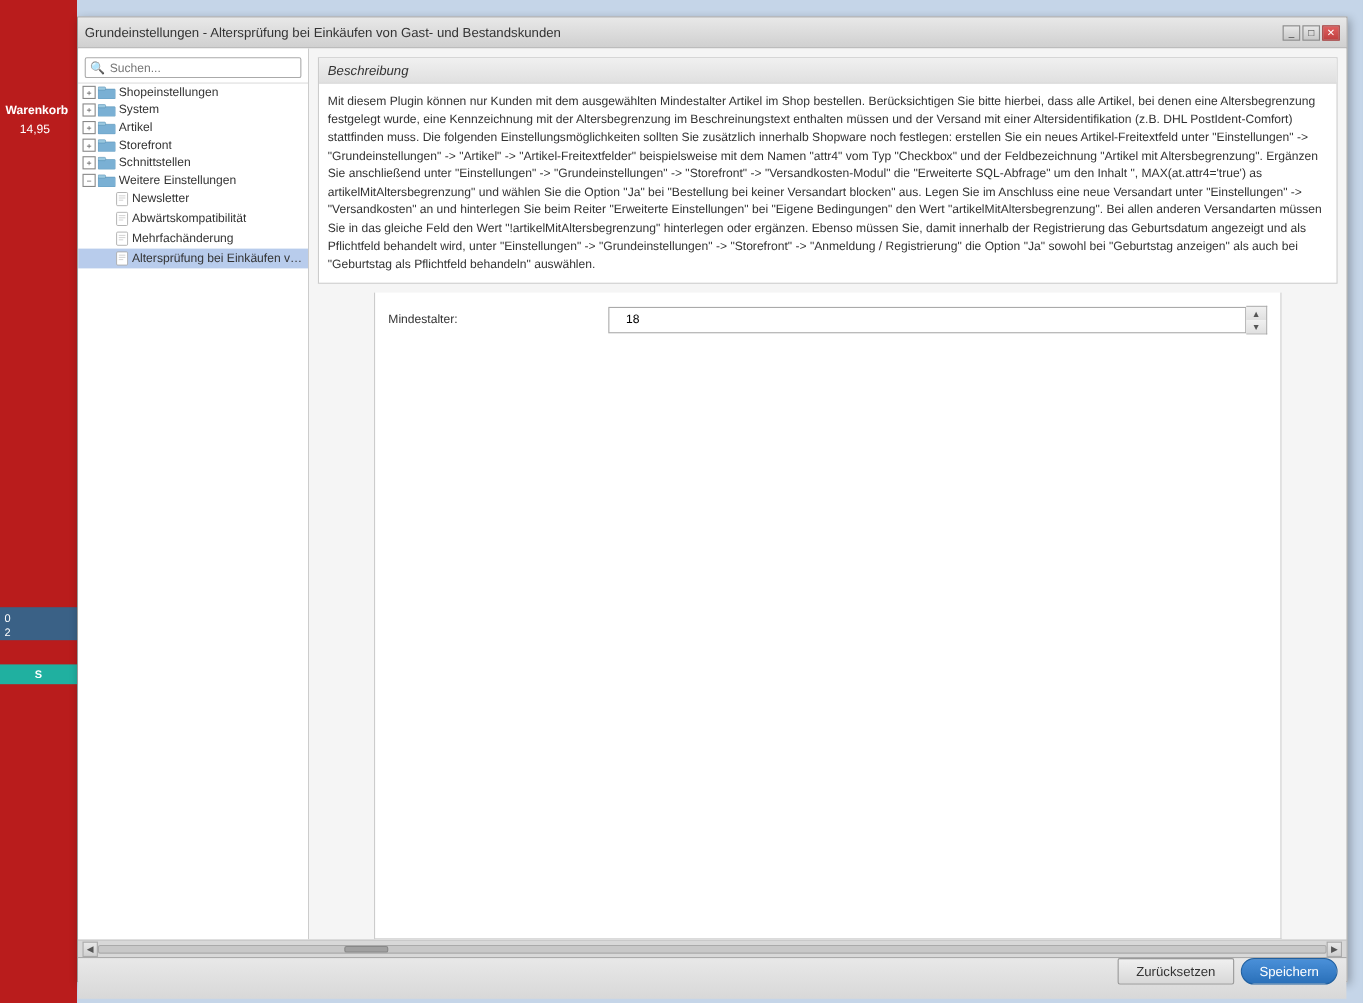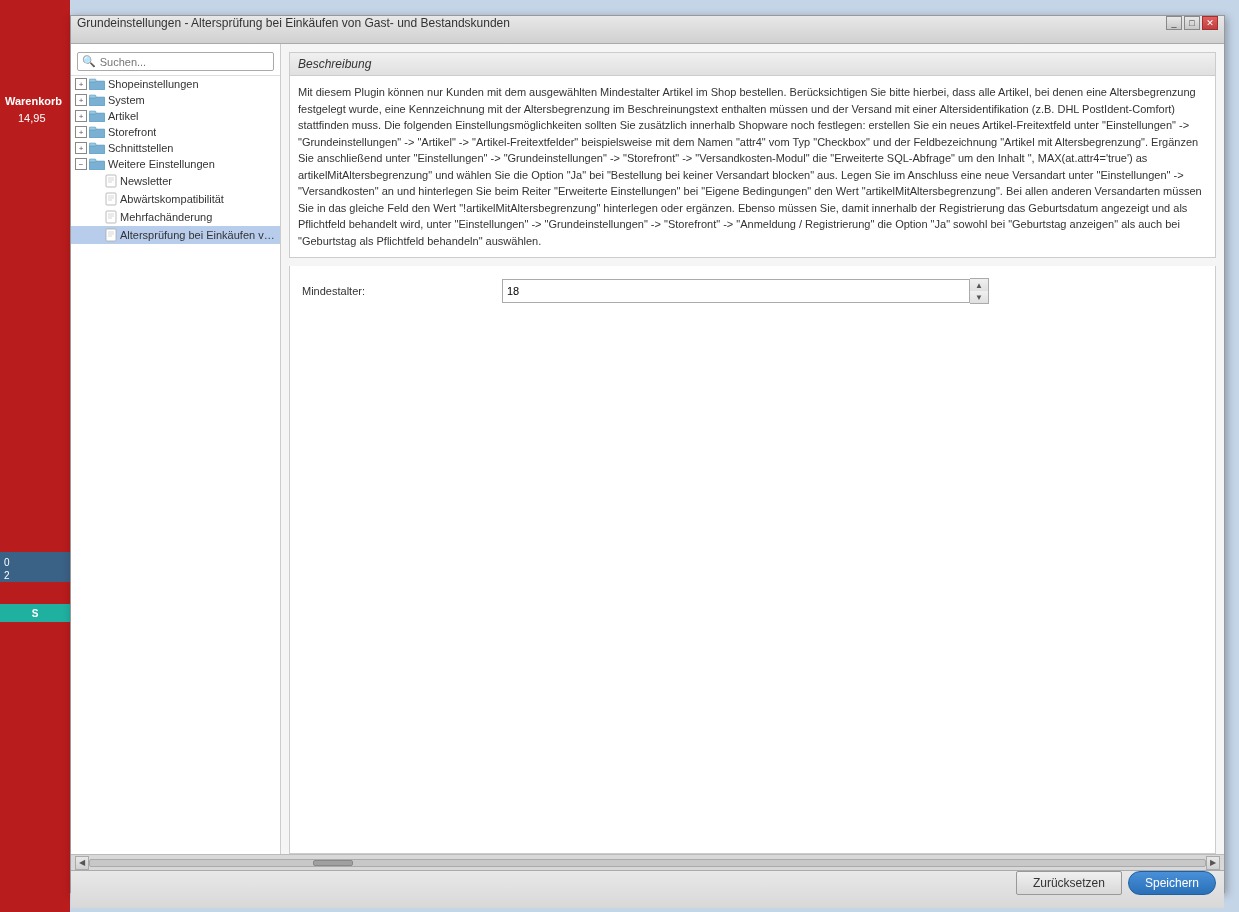--- a/index.html
+++ b/index.html
@@ -49,20 +49,21 @@
       border: 1px solid #999;
       box-shadow: 2px 2px 8px rgba(0,0,0,0.3);
     }
 
     
     .title-bar {
       height: 28px;
       background: linear-gradient(to bottom, #e8e8e8, #d0d0d0);
       border-bottom: 1px solid #aaa;
       display: flex;
+      align-items: center;
       justify-content: space-between;
       padding: 0 6px;
     }
 
     .title-text {
       font-size: 12px;
       color: #333;
       font-weight: normal;
     }
 
@@ -195,20 +196,21 @@
     .folder-svg { width: 16px; height: 12px; }
     .doc-svg { width: 12px; height: 14px; }
 
     
     .right-panel {
       flex: 1;
       display: flex;
       flex-direction: column;
       background: #f5f5f5;
       overflow: hidden;
+      align-items: center;
     }
 
     
     .description-section {
       margin: 8px;
       border: 1px solid #ccc;
       background: white;
     }
 
     .description-header {
@@ -279,24 +281,24 @@
       font-size: 11px;
       color: #333;
     }
 
     .form-input-wrap {
       display: flex;
       align-items: center;
     }
 
     .spinner-input {
-      width: 468px;
+      width: 580px;
       height: 24px;
       border: 1px solid #aaa;
-      padding: 2px 4px;
+      padding: 2px 15px;
       font-size: 11px;
       outline: none;
     }
 
     .spinner-buttons {
       display: flex;
       flex-direction: column;
       border: 1px solid #aaa;
       border-left: none;
     }

